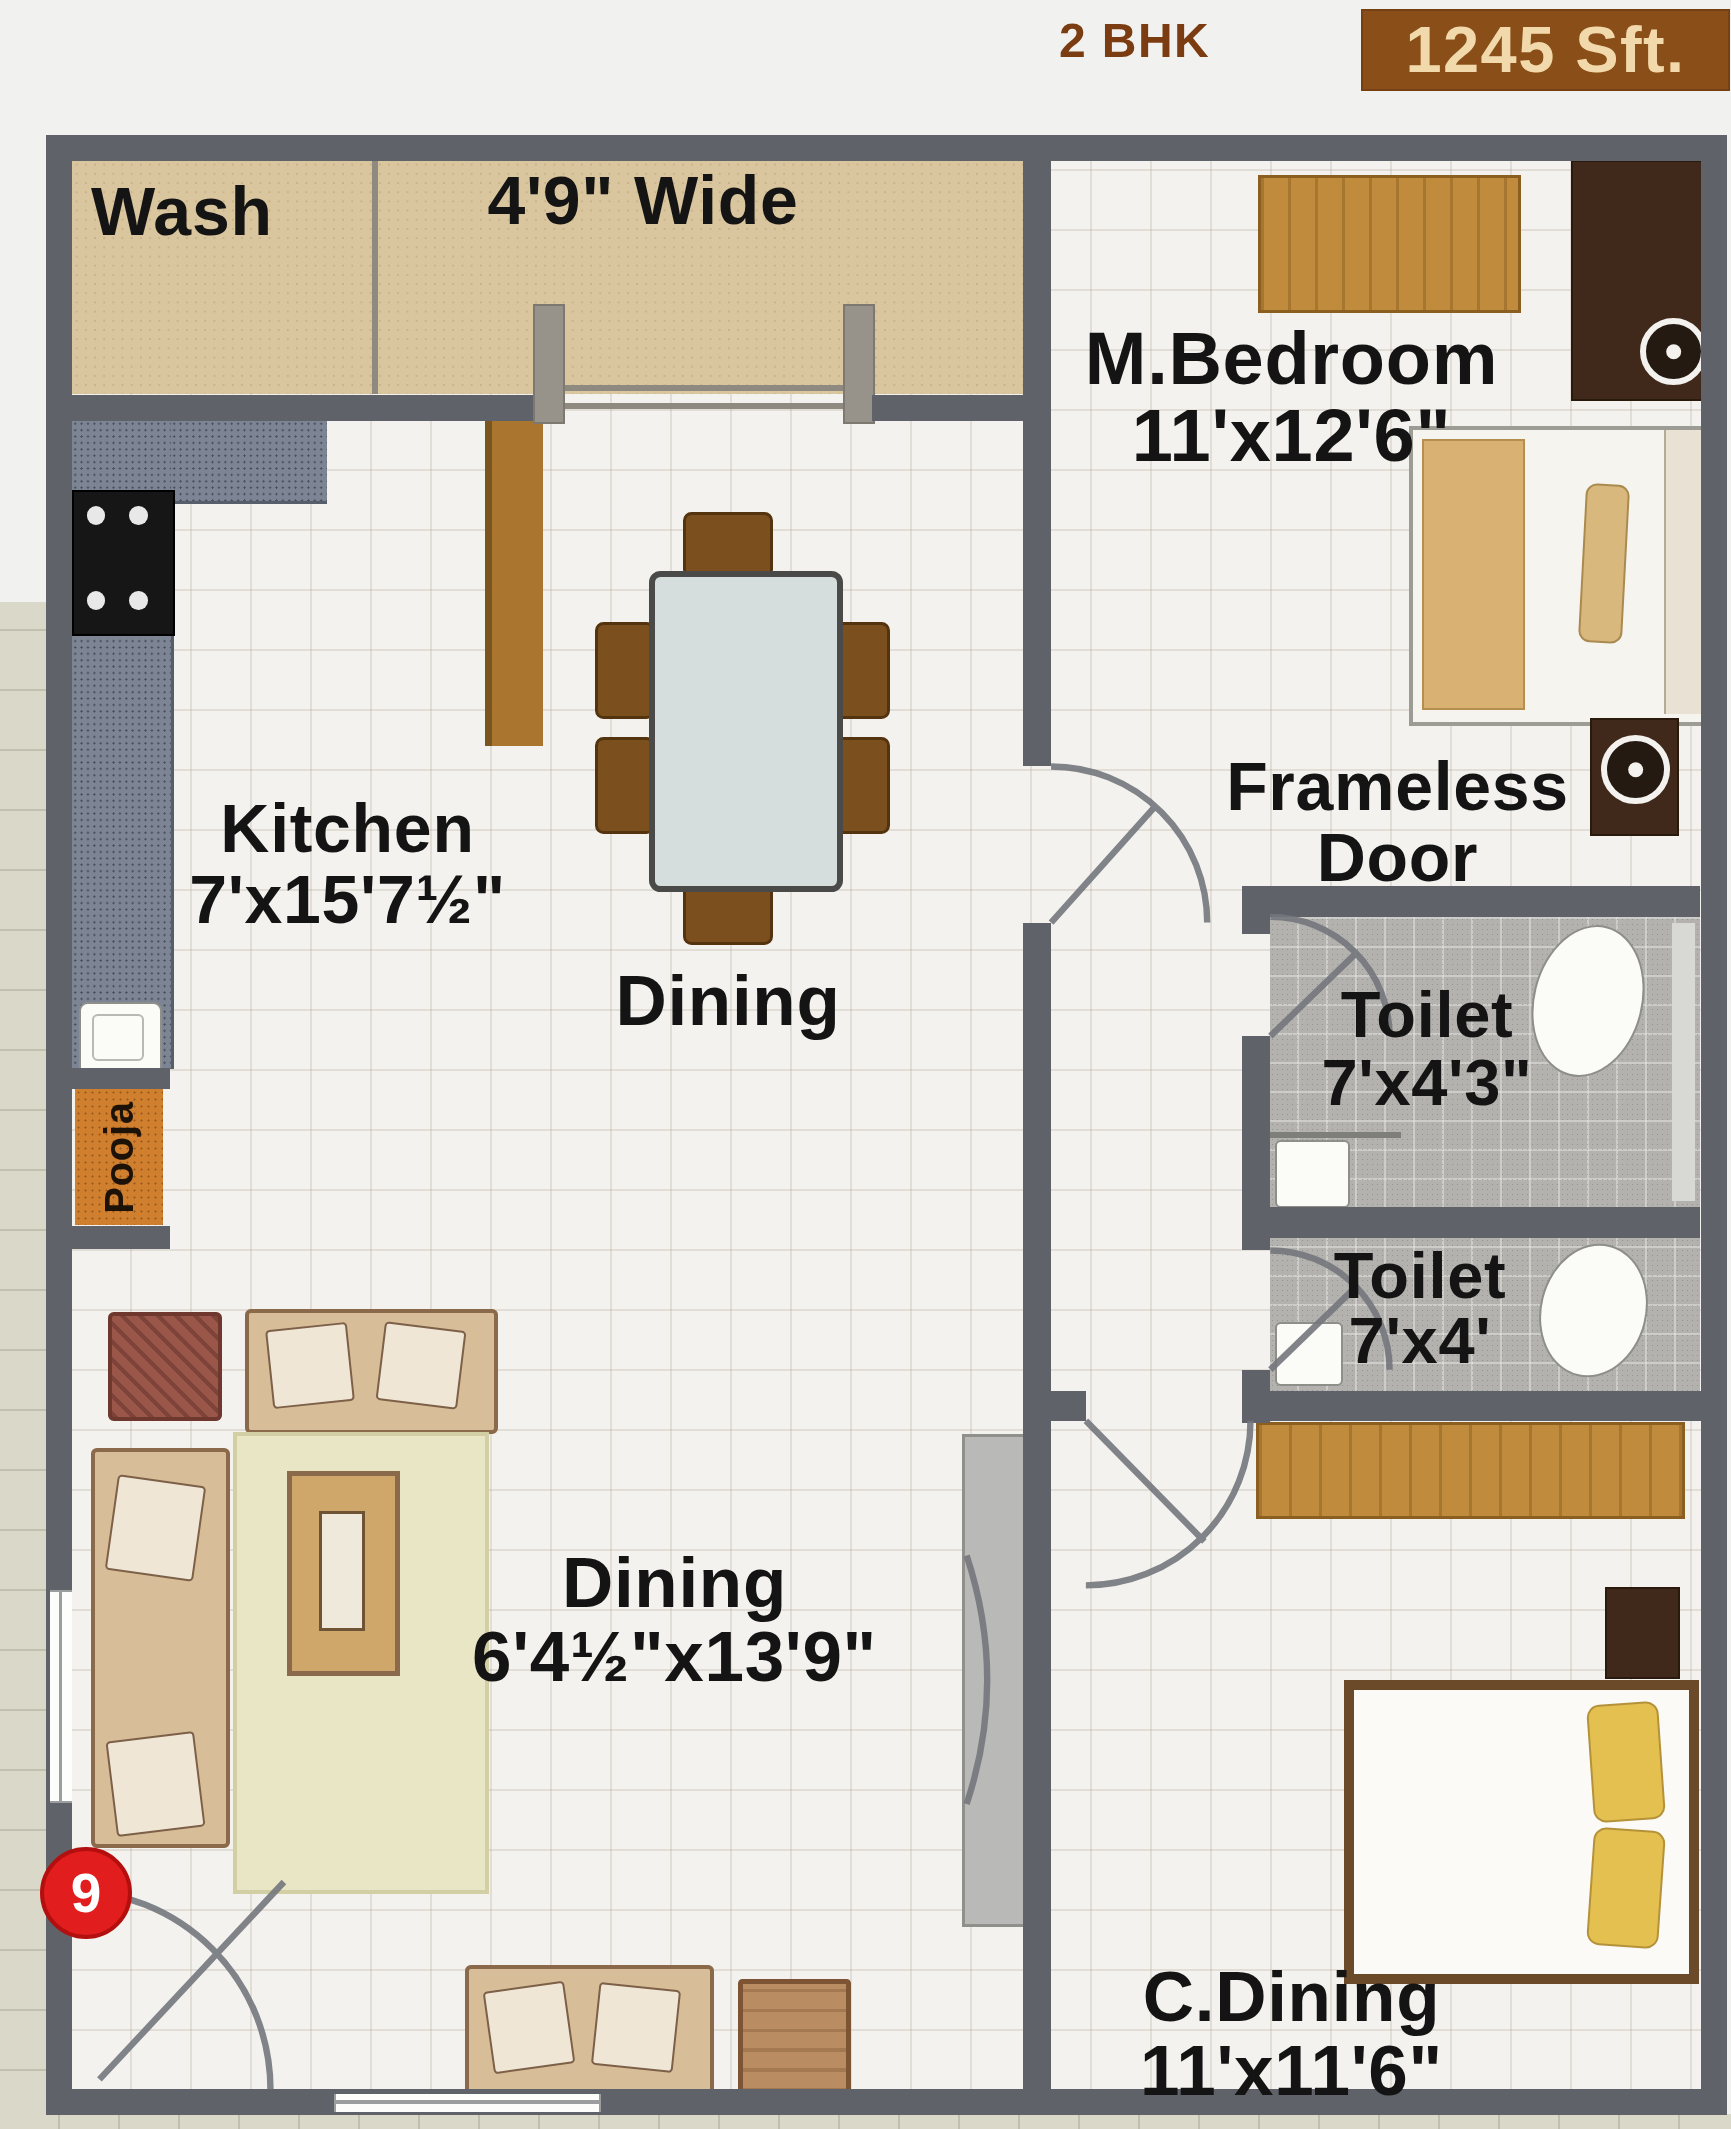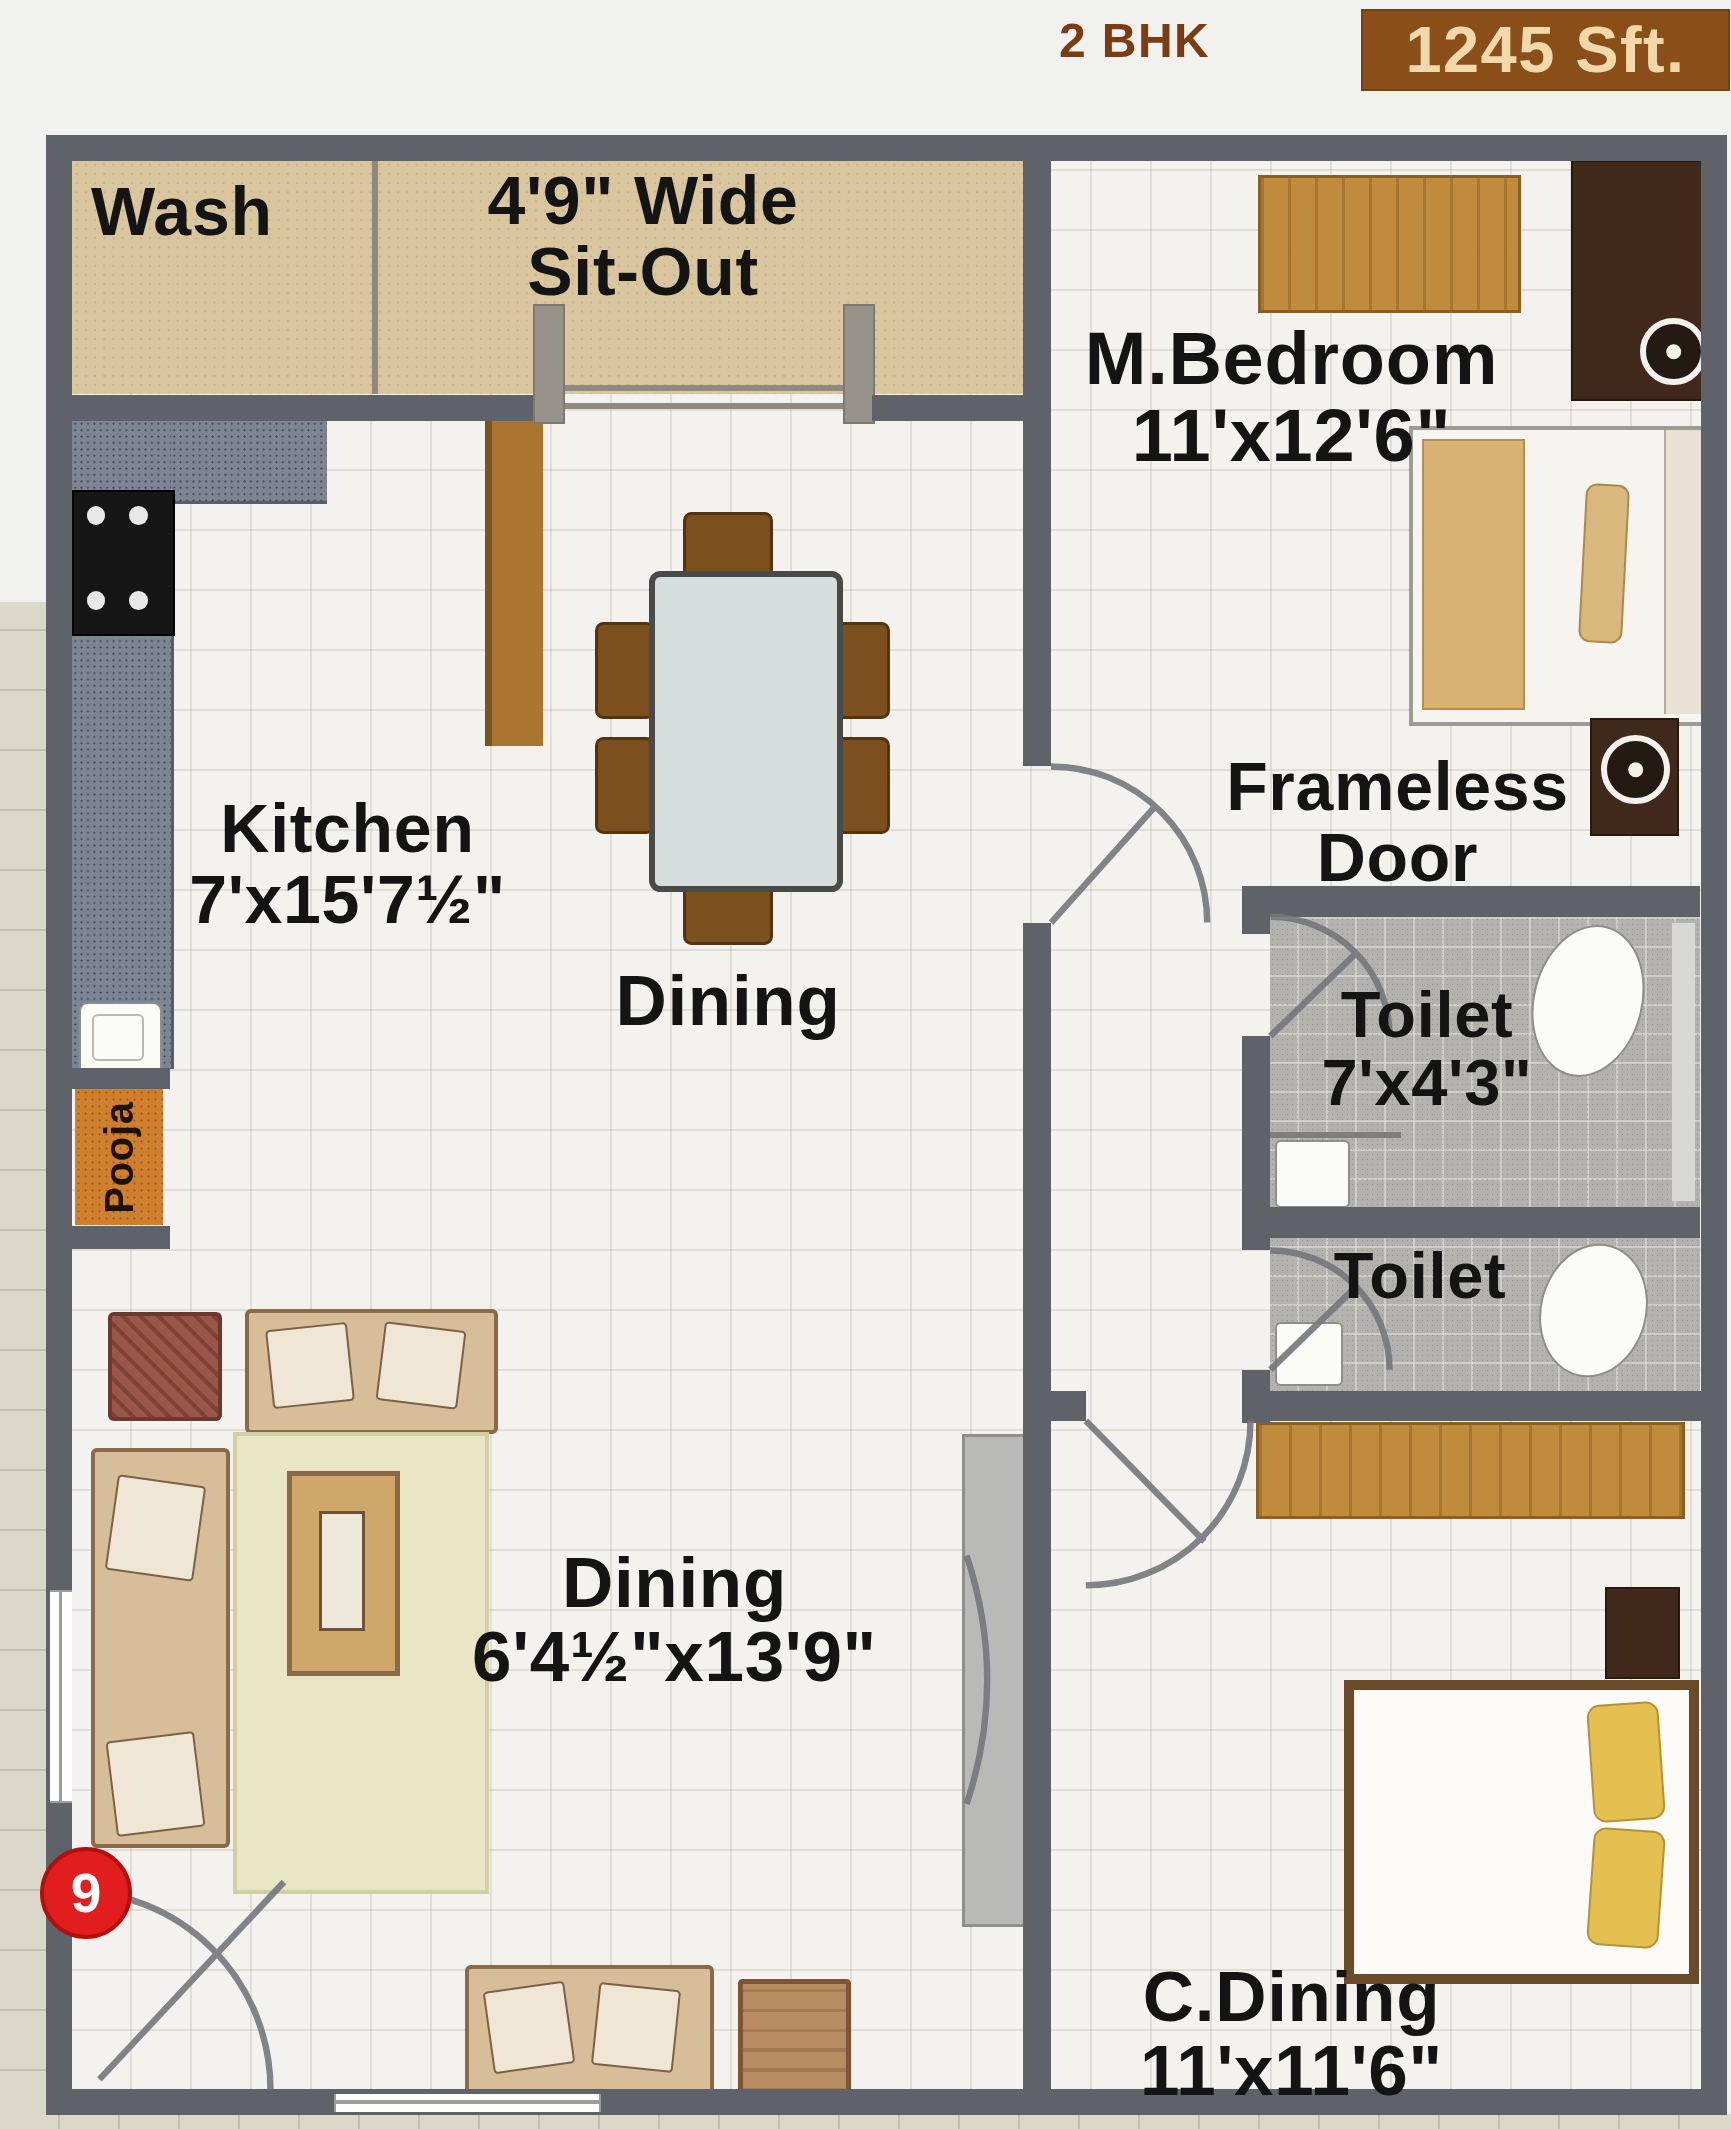--- a/index.html
+++ b/index.html
@@ -208,36 +208,36 @@
 
 <div class="abs" style="left:40px;top:1847px;width:84px;height:84px;border-radius:50%;background:#e11d1d;border:4.3px solid #b30f0f;display:flex;align-items:center;justify-content:center;">
   <span style="color:#ffffff;font-weight:bold;font-size:55px;">9</span>
 </div>
 
 <div class="abs room-label" style="left:91px;top:176px;font-size:68px;">
   <span>Wash</span>
 </div>
 <div class="abs room-label" style="left:426px;top:165px;width:434px;font-size:68px;">
   <span class="name">4'9" Wide</span>
-  <span class="name">Sit-Out</span>
 </div>
 <div class="abs room-label" style="left:1043px;top:321px;width:497px;font-size:74px;">
   <span class="name">M.Bedroom</span>
   <span class="dims">11'x12'6"</span>
 </div>
 <div class="abs room-label" style="left:1199px;top:751px;width:397px;font-size:68px;">
   <span class="name">Frameless</span>
   <span class="name">Door</span>
 </div>
 <div class="abs room-label" style="left:1278px;top:981px;width:298px;font-size:65px;">
   <span class="name">Toilet</span>
   <span class="dims">7'x4'3"</span>
 </div>
 <div class="abs room-label" style="left:1285px;top:1243px;width:270px;font-size:65px;line-height:1.0;">
   <span class="name">Toilet</span>
+  <span class="dims">7'x4'</span>
 </div>
 <div class="abs room-label" style="left:149px;top:793px;width:397px;font-size:68px;">
   <span class="name">Kitchen</span>
   <span class="dims">7'x15'7½"</span>
 </div>
 <div class="abs room-label" style="left:561px;top:964px;width:334px;font-size:71px;">
   <span class="name">Dining</span>
 </div>
 <div class="abs room-label" style="left:426px;top:1546px;width:497px;font-size:71px;">
   <span class="name">Dining</span>

